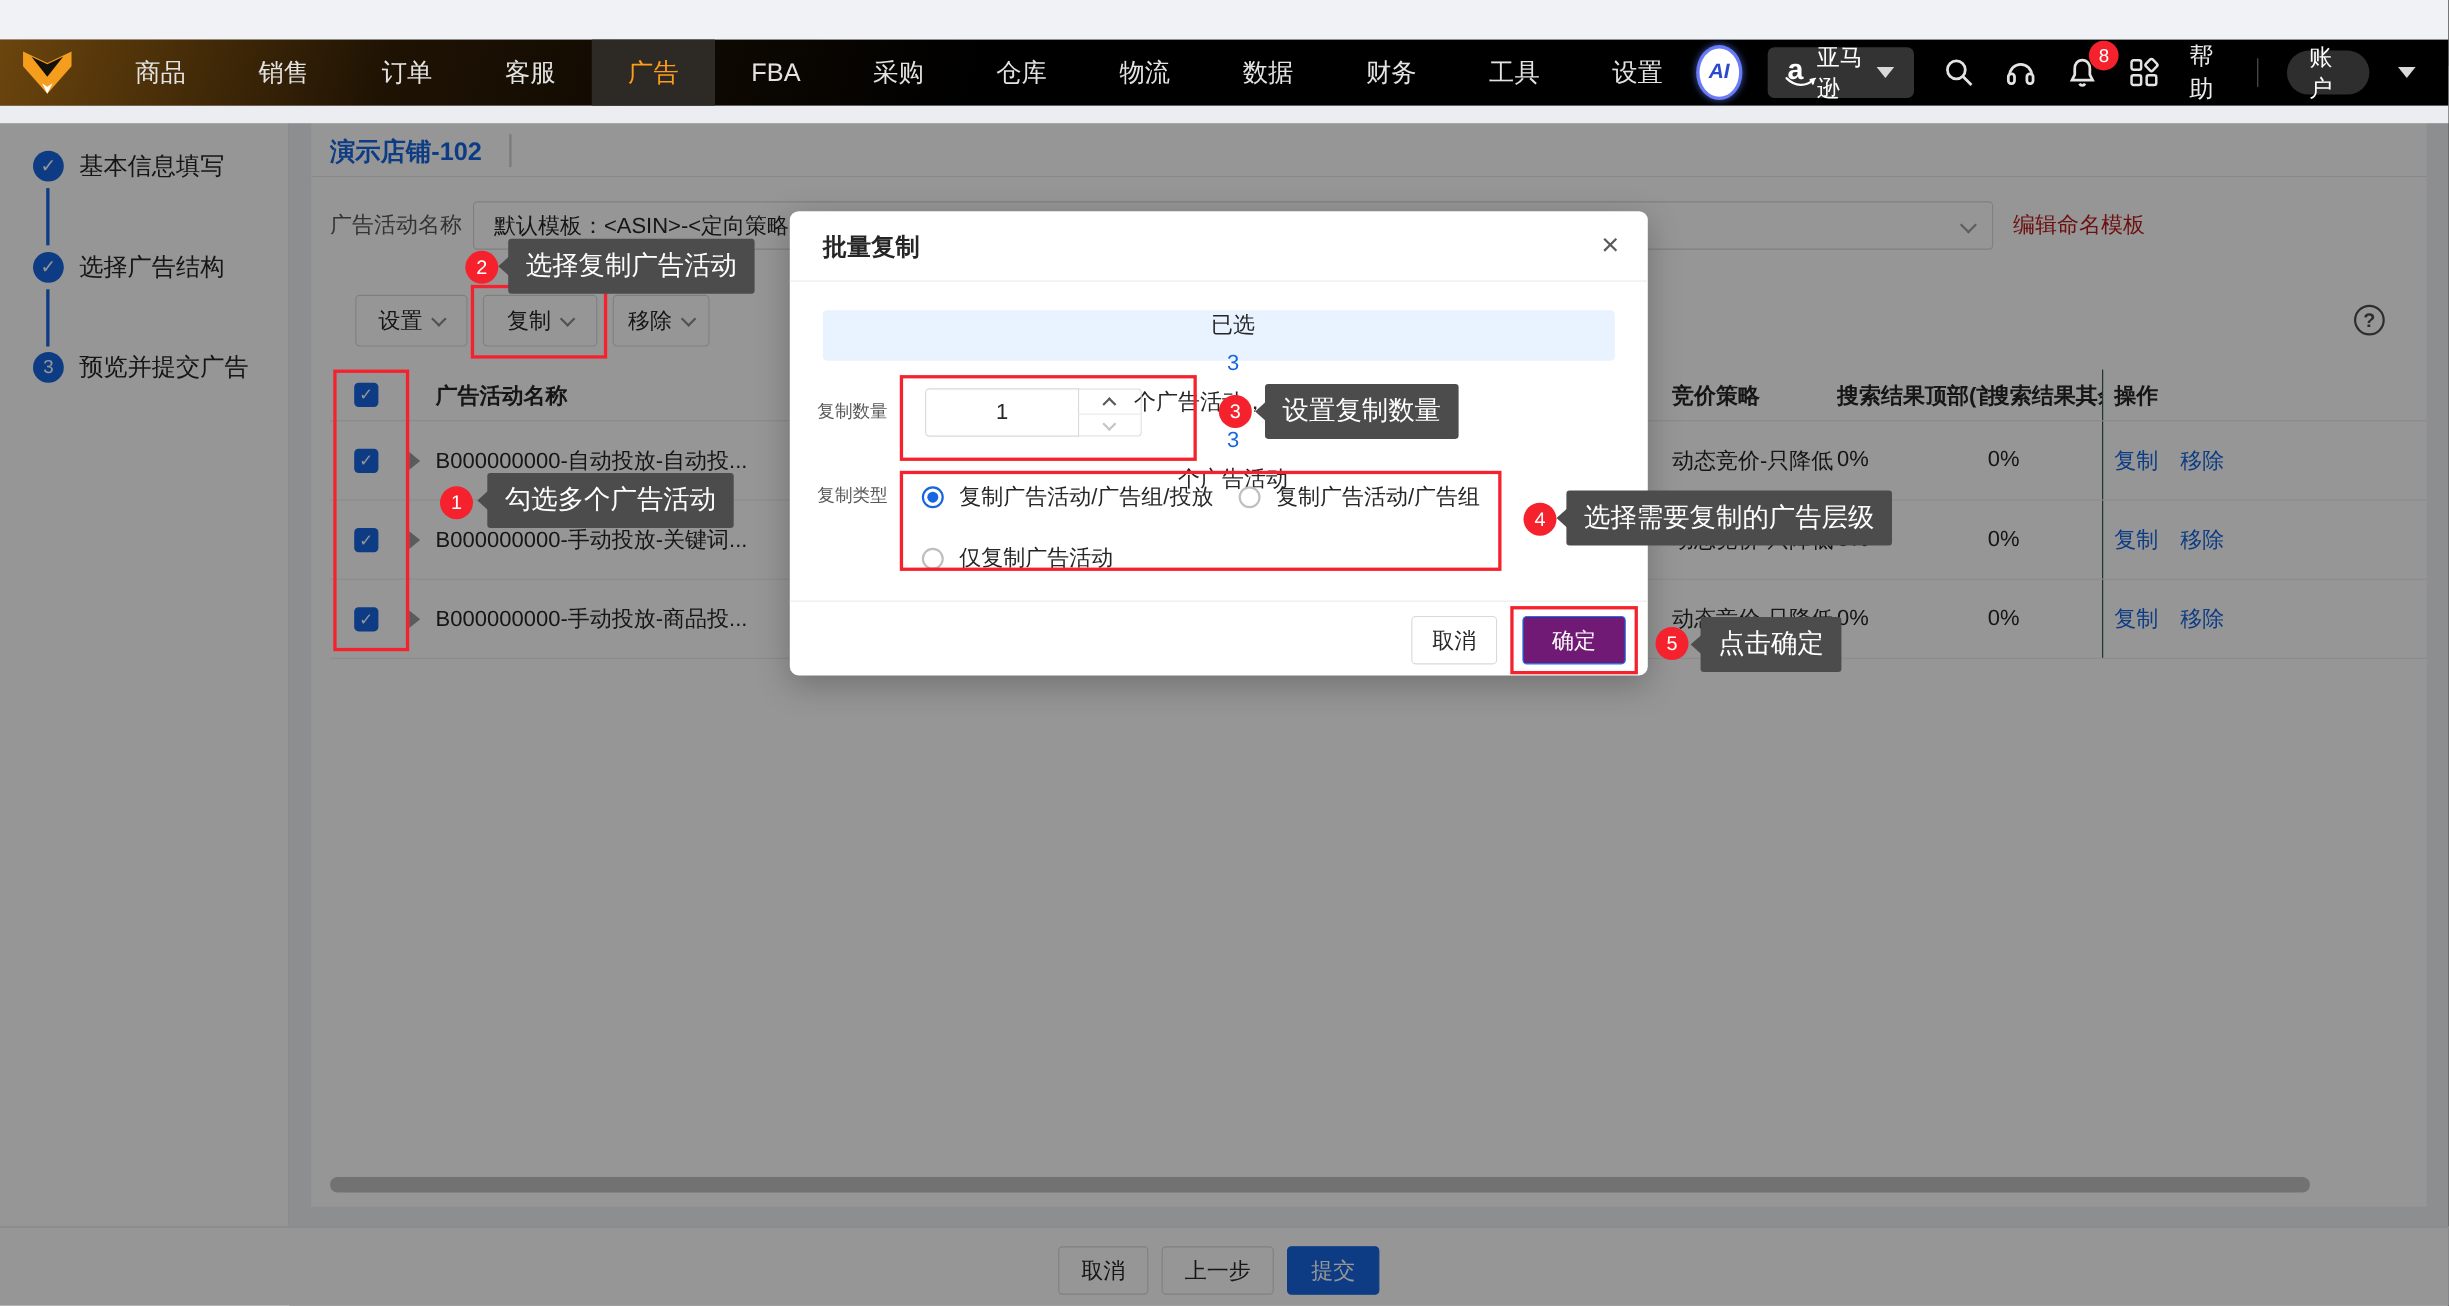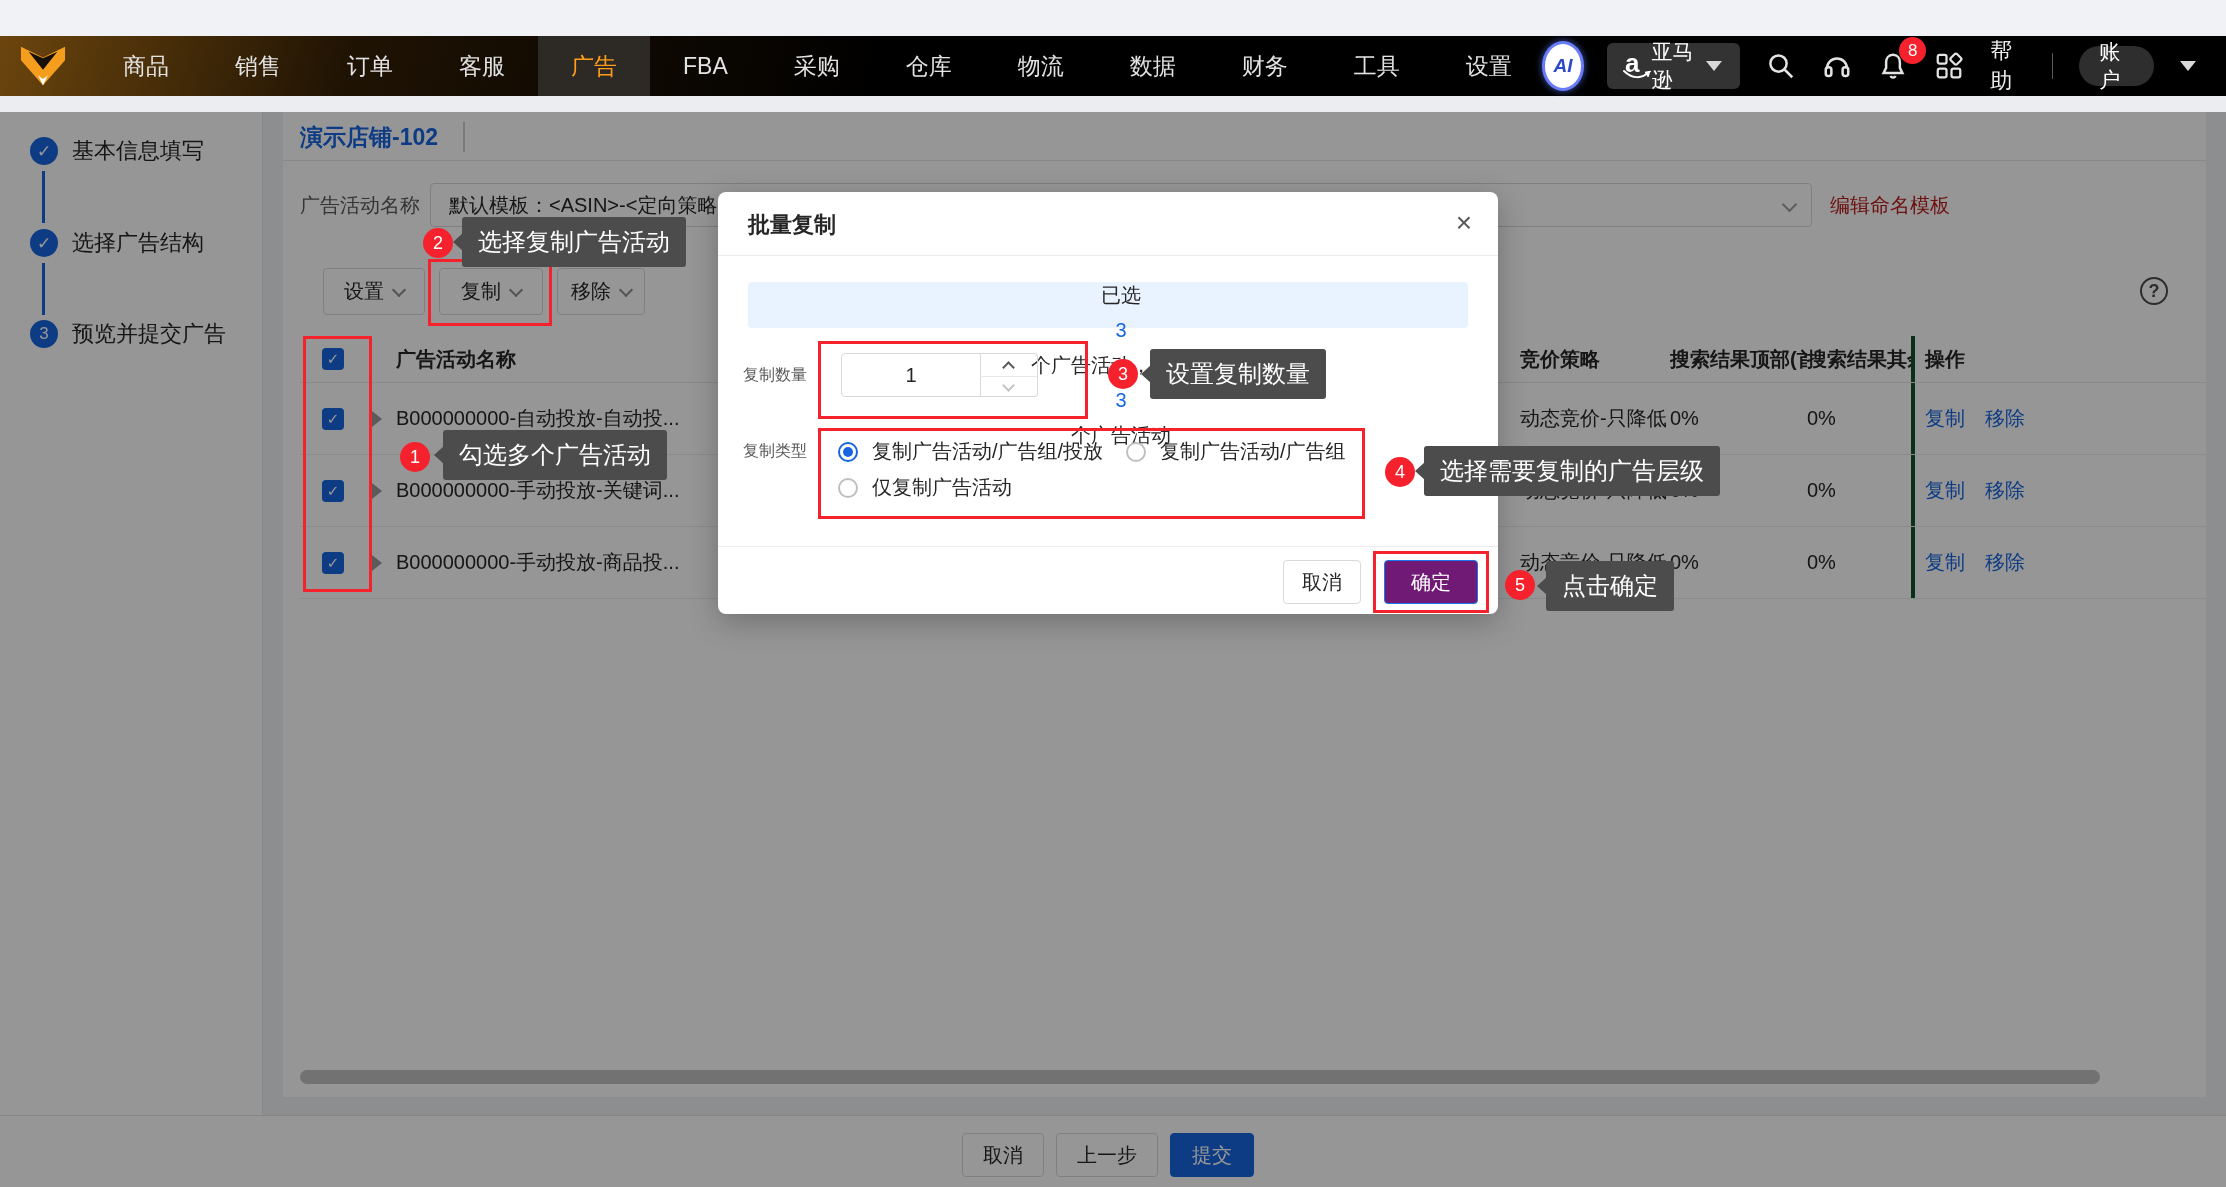--- a/index.html
+++ b/index.html
@@ -63,21 +63,21 @@
   .btn-chev { width:10px; height:10px; border-right:2px solid #8c8c8c; border-bottom:2px solid #8c8c8c; transform:rotate(45deg); margin-top:-4px; }
   .help-circle { position:absolute; left:2140px; top:277px; width:28px; height:28px; border-radius:50%; border:2px solid #4d4d4d;
     color:#4d4d4d; font-size:18px; font-weight:bold; display:flex; align-items:center; justify-content:center; cursor:pointer; }
 
   
   .grid-row { position:absolute; left:300px; width:1906px; display:grid;
     grid-template-columns:72px 24px 1124px 150px 137px 104px 295px; align-items:center; }
   .grid-row.head { top:336px; height:47px; border-bottom:1px solid #e9e9e9; font-weight:bold; }
   .grid-row.r { height:72px; border-bottom:1px solid #ededed; }
   .grid-row .cell { font-size:20px; color:#262626; white-space:nowrap; overflow:hidden; }
-  .cell.actions { border-left:4px solid #14532d; height:100%; display:flex; align-items:center; gap:20px; padding-left:10px; }
+  .cell.actions { border-left:1px solid #14532d; height:100%; display:flex; align-items:center; gap:20px; padding-left:10px; }
   .cell.actions .lnk { color:#1766e0; cursor:pointer; font-size:20px; }
   .checkbox { width:22px; height:22px; margin-left:22px; background:#1766e0; border-radius:4px; color:#fff; font-size:15px;
     display:flex; align-items:center; justify-content:center; cursor:pointer; }
   .row-caret { width:0; height:0; border-top:8px solid transparent; border-bottom:8px solid transparent; border-left:10px solid #9b9b9b; cursor:pointer; }
   .hscroll { position:absolute; left:300px; top:1070px; width:1800px; height:14px; border-radius:7px; background:#c2c2c2; cursor:pointer; }
 
   
   .page-footer { position:absolute; left:0; top:1115px; width:2226px; height:72px; background:#fff; border-top:1px solid #e4e4e4; }
   .pf-btn { position:absolute; top:1133px; height:44px; border:1px solid #d9d9d9; border-radius:4px; background:#fff;
     font-size:20px; color:#262626; cursor:pointer; font-family:inherit; }
@@ -330,21 +330,21 @@
 
     <div class="m-label" style="top:246px;">复制类型</div>
     <div class="radio-item" style="left:120px; top:246px;">
       <span class="radio checked"></span>
       <span class="rl">复制广告活动/广告组/投放</span>
     </div>
     <div class="radio-item" style="left:408px; top:246px;">
       <span class="radio"></span>
       <span class="rl">复制广告活动/广告组</span>
     </div>
-    <div class="radio-item" style="left:120px; top:282px;">
+    <div class="radio-item" style="left:120px; top:302px;">
       <span class="radio"></span>
       <span class="rl">仅复制广告活动</span>
     </div>
 
     <div class="modal-footer-line"></div>
     <button class="m-btn" style="left:565px; width:78px;">取消</button>
     <button class="m-btn primary" style="left:666px; width:94px;">确定</button>
   </div>
 
   <div class="redbox" style="left:303px; top:336px; width:69px; height:256px;"></div>

